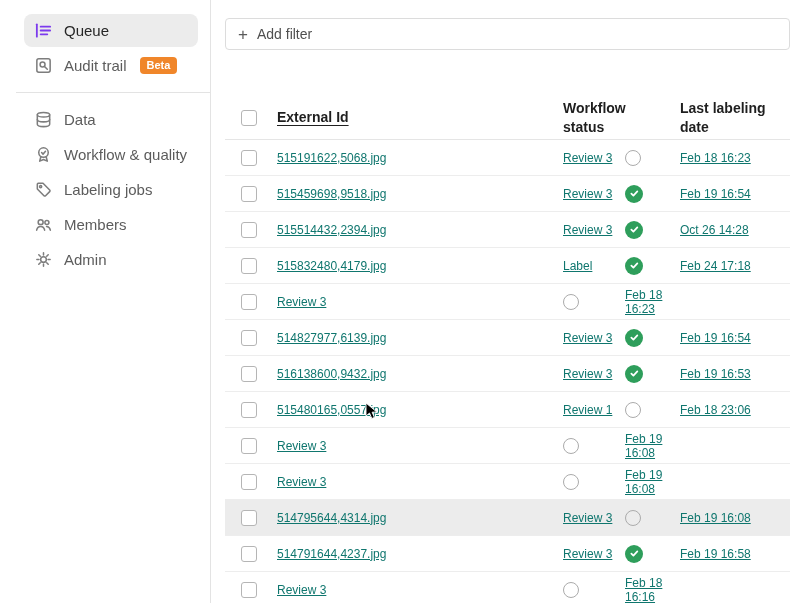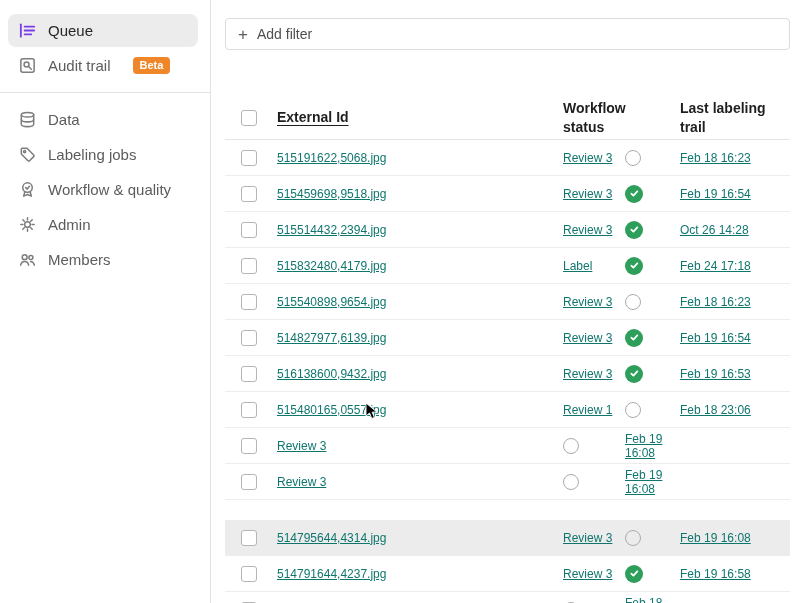--- a/index.html
+++ b/index.html
@@ -12,34 +12,34 @@
   html,body{margin:0;padding:0;}
   body{
     width:800px;height:603px;overflow:hidden;background:#fff;
     font-family:"Liberation Sans", sans-serif;color:#333;
   }
   .app{display:flex;height:100%;}
 
   
   .sidebar{
     flex:0 0 211px;width:211px;border-right:1px solid #e3e3e3;
-    padding-top:12px;background:#fff;
+    padding-top:12px;background:#fff;padding-left:16px;
   }
   .side-item{
     display:flex;align-items:center;gap:11px;
     margin:2px 12px 2px 8px;padding:7px 10px;border-radius:8px;
     color:#5c5c5c;font-size:15px;cursor:pointer;white-space:nowrap;
   }
   .side-item.active{background:#ececec;color:#262626;}
   .side-item svg{width:19px;height:19px;flex:0 0 19px;}
   .icon-stroke{stroke:#7d7d7d;fill:none;stroke-width:1.6;stroke-linecap:round;stroke-linejoin:round;}
   .accent-stroke{stroke:var(--accent);stroke-width:1.9;}
   .badge{
     background:var(--badge);color:#fff;font-size:11px;font-weight:bold;
-    padding:2.5px 7px;border-radius:4px;margin-left:11px;line-height:1.1;
+    padding:2.5px 7px;border-radius:4px;margin-left:2px;line-height:1.1;
   }
   .divider{border-top:1px solid #e3e3e3;margin:10px 0;}
 
   
   .main{flex:1;min-width:0;padding:18px 10px 0 14px;position:relative;}
   .add-filter{
     display:flex;align-items:center;gap:9px;height:32px;padding:0 12px;
     border:1px solid #dcdcdc;border-radius:4px;background:#fff;
     color:#4f4f4f;font-size:14px;cursor:pointer;
   }
@@ -53,21 +53,21 @@
   }
   .table-header{
     margin-top:46px;min-height:44px;
     border-bottom:1px solid #e5e5e5;
     font-weight:bold;font-size:14px;color:#1f1f1f;
   }
   .hdr{line-height:1.3;}
   .id-hdr{text-decoration:underline;text-underline-offset:3px;}
 
   .row{height:36px;border-bottom:1px solid #ededed;font-size:12px;color:#0f766e;cursor:pointer;text-decoration:underline;}
-  .row.highlight{background:var(--hl);margin-top:20px;}
+  .row.highlight{background:var(--hl);}
   .checkbox{
     width:16px;height:16px;border:1.5px solid #b5b5b5;border-radius:3px;
     display:inline-block;background:#fff;vertical-align:middle;cursor:pointer;
   }
   .icon-cell{display:flex;align-items:center;}
   .status-done{
     width:18px;height:18px;border-radius:50%;background:var(--done);
     display:flex;align-items:center;justify-content:center;
   }
   .status-done svg{width:11px;height:11px;stroke:#fff;fill:none;stroke-width:2.2;stroke-linecap:round;stroke-linejoin:round;}
@@ -110,68 +110,68 @@
       <svg viewBox="0 0 20 20" class="icon-stroke">
         <ellipse cx="10" cy="5" rx="6.5" ry="2.4"></ellipse>
         <path d="M3.5 5v10c0 1.4 2.9 2.5 6.5 2.5s6.5-1.1 6.5-2.5V5"></path>
         <path d="M3.5 10c0 1.4 2.9 2.5 6.5 2.5s6.5-1.1 6.5-2.5"></path>
       </svg>
       <span>Data</span>
     </div>
 
     <div class="side-item">
       <svg viewBox="0 0 20 20" class="icon-stroke">
-        <path d="M3.5 9.5V4.5a1 1 0 0 1 1-1h5l7 7a1.2 1.2 0 0 1 0 1.7l-4.3 4.3a1.2 1.2 0 0 1-1.7 0l-7-7z"></path>
-        <circle cx="7" cy="7" r="1.1"></circle>
-      </svg>
-      <span>Labeling jobs</span>
-    </div>
-
-    <div class="side-item">
-      <svg viewBox="0 0 20 20" class="icon-stroke">
         <circle cx="10" cy="8" r="5"></circle>
         <path d="M8 8l1.5 1.6 2.6-2.9"></path>
         <path d="M7.2 12.4L6 17l4-1.8 4 1.8-1.2-4.6"></path>
       </svg>
       <span>Workflow &amp; quality</span>
     </div>
 
     <div class="side-item">
       <svg viewBox="0 0 20 20" class="icon-stroke">
-        <circle cx="10" cy="10" r="3"></circle>
-        <path d="M10 3v2.2M10 14.8V17M3 10h2.2M14.8 10H17M5.05 5.05l1.56 1.56M13.4 13.4l1.55 1.55M14.95 5.05L13.4 6.6M6.6 13.4l-1.55 1.55"></path>
-      </svg>
-      <span>Admin</span>
+        <path d="M3.5 9.5V4.5a1 1 0 0 1 1-1h5l7 7a1.2 1.2 0 0 1 0 1.7l-4.3 4.3a1.2 1.2 0 0 1-1.7 0l-7-7z"></path>
+        <circle cx="7" cy="7" r="1.1"></circle>
+      </svg>
+      <span>Labeling jobs</span>
     </div>
 
     <div class="side-item">
       <svg viewBox="0 0 20 20" class="icon-stroke">
         <circle cx="7" cy="7.5" r="2.6"></circle>
         <path d="M2.8 16c.5-2.7 2.2-4 4.2-4s3.7 1.3 4.2 4"></path>
         <circle cx="13.6" cy="7.8" r="2.1"></circle>
         <path d="M13.2 12.2c2 .1 3.5 1.4 4 3.8"></path>
       </svg>
       <span>Members</span>
+    </div>
+
+    <div class="side-item">
+      <svg viewBox="0 0 20 20" class="icon-stroke">
+        <circle cx="10" cy="10" r="3"></circle>
+        <path d="M10 3v2.2M10 14.8V17M3 10h2.2M14.8 10H17M5.05 5.05l1.56 1.56M13.4 13.4l1.55 1.55M14.95 5.05L13.4 6.6M6.6 13.4l-1.55 1.55"></path>
+      </svg>
+      <span>Admin</span>
     </div>
 
   </nav>
 
   <main class="main">
 
     <div class="add-filter">
       <span class="plus">+</span>
       <span>Add filter</span>
     </div>
 
     <div class="grid-row table-header">
       <span><span class="checkbox"></span></span>
       <span class="hdr id-hdr">External Id</span>
       <span class="hdr">Workflow status</span>
       <span></span>
-      <span class="hdr">Last labeling trail</span>
+      <span class="hdr">Last labeling date</span>
     </div>
 
     <div>
         <div class="grid-row row">
     <span><span class="checkbox"></span></span>
     <span class="id-cell">515191622,5068.jpg</span>
     <span class="status-cell">Review 3</span>
     <span class="icon-cell">
 
       <span class="status-empty"></span>
@@ -215,21 +215,20 @@
         <svg viewBox="0 0 14 14">
                 <path d="M3 7.2l2.6 2.6 5-5.4"></path>
               </svg>
       </span>
 
     </span>
     <span class="date-cell">Feb 24 17:18</span>
   </div>
         <div class="grid-row row">
     <span><span class="checkbox"></span></span>
-    <span class="id-cell">515540898,9654.jpg</span>
     <span class="status-cell">Review 3</span>
     <span class="icon-cell">
 
       <span class="status-empty"></span>
     </span>
     <span class="date-cell">Feb 18 16:23</span>
   </div>
         <div class="grid-row row">
     <span><span class="checkbox"></span></span>
     <span class="id-cell">514827977,6139.jpg</span>

